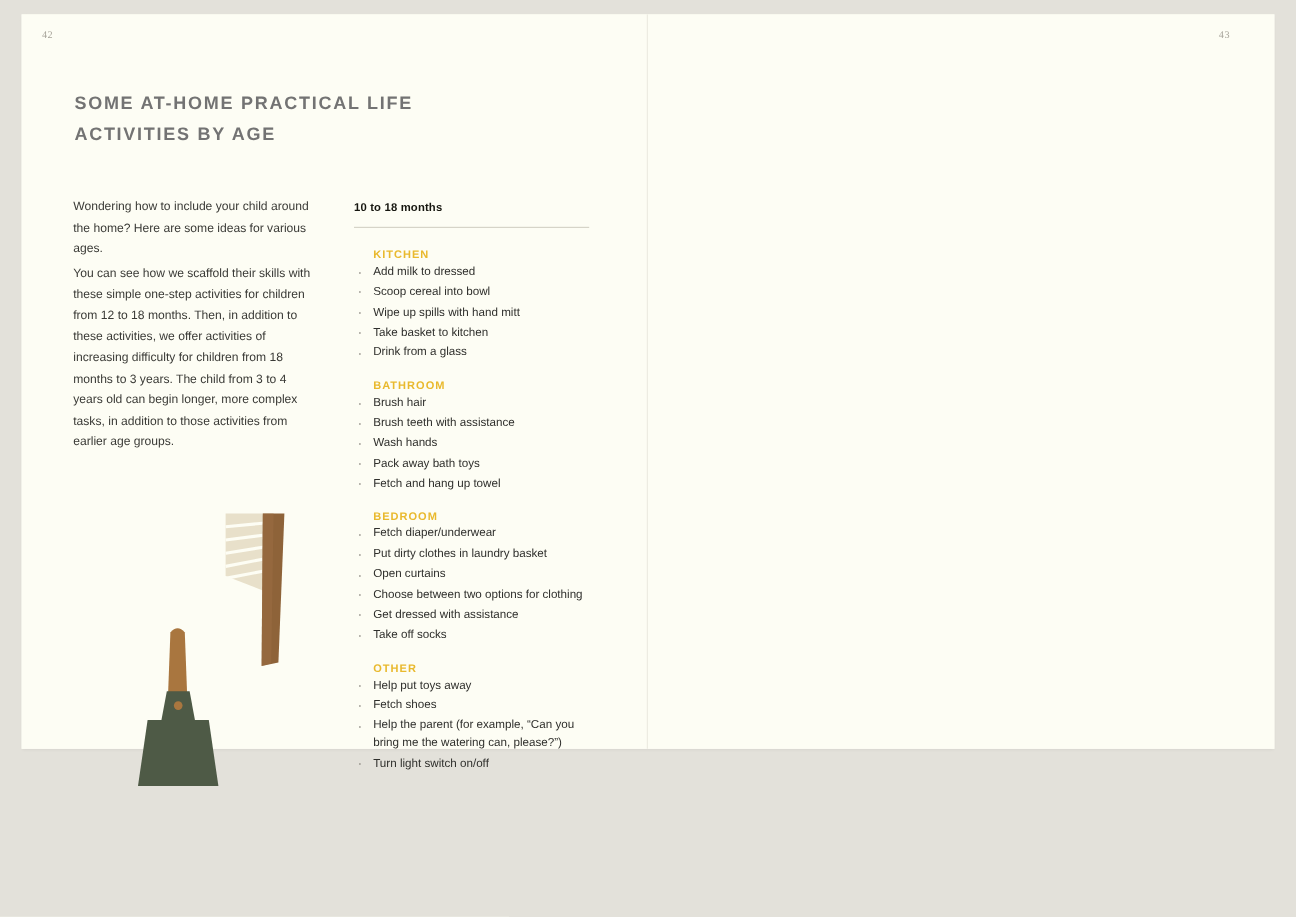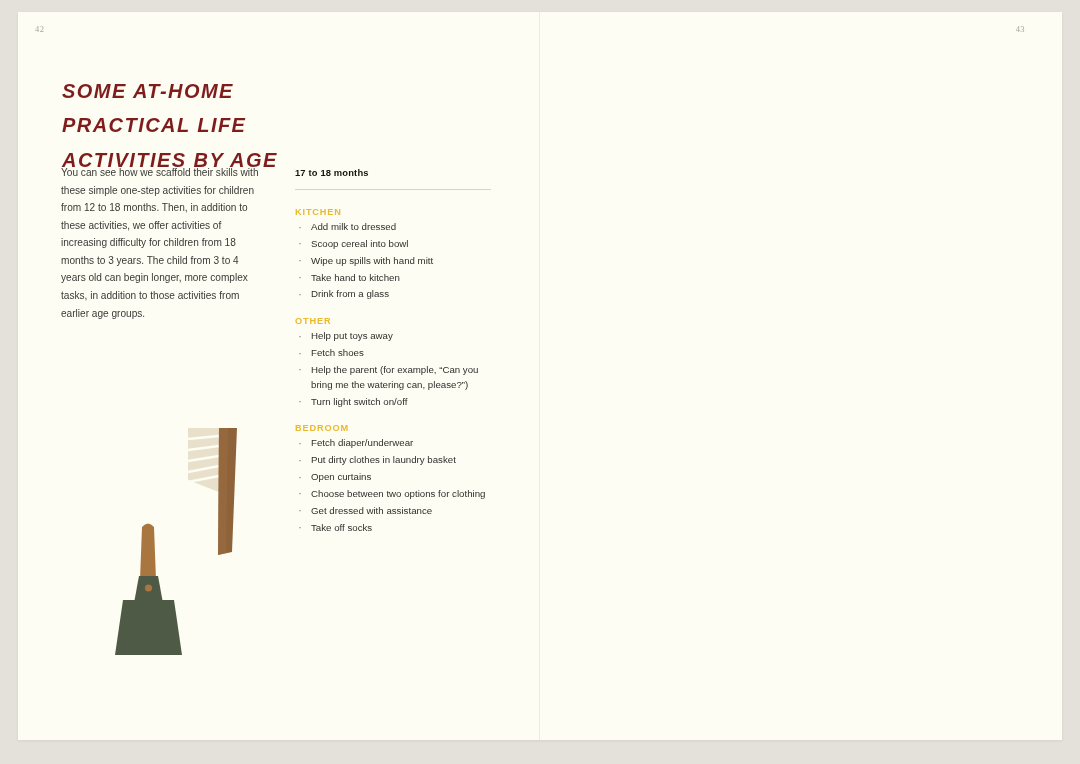--- a/index.html
+++ b/index.html
@@ -14,21 +14,21 @@
     background: #e3e1da;
     font-family: "Liberation Sans", sans-serif;
     -webkit-font-smoothing: antialiased;
   }
 
   .spread {
     position: absolute;
     left: 18px;
     top: 12px;
     width: 1044px;
-    height: 728px;
+    height: 612px;
     display: flex;
     background: #fdfdf4;
     box-shadow: 0 1px 3px rgba(0,0,0,0.07);
   }
 
   .page {
     position: relative;
     height: 100%;
     background: #fdfdf4;
   }
@@ -45,27 +45,26 @@
   }
   .folio-left  { left: 17px; }
   .folio-right { right: 37px; }
 
   
   .chapter-title {
     position: absolute;
     left: 44px;
     top: 62px;
     width: 300px;
-    font-size: 20px;
+    font-size: 15px;
     font-weight: bold;
     letter-spacing: 1.45px;
     line-height: 1.72;
-    color: #7f1d1d;
+    color: #737373;
     text-transform: uppercase;
-    font-style: italic;
   }
 
   .intro {
     position: absolute;
     left: 43px;
     top: 152px;
     width: 200px;
     font-size: 10.1px;
     line-height: 1.74;
     color: #3a3a36;
@@ -103,20 +102,21 @@
     margin-bottom: 17px;
   }
 
   .sec-title {
     font-size: 9.2px;
     font-weight: bold;
     letter-spacing: 0.85px;
     color: #e9b92e;
     text-transform: uppercase;
     margin-bottom: 3px;
+    margin-left: 16px;
   }
   .sec + .sec { margin-top: 14px; }
 
   ul.items { list-style: none; }
   ul.items li {
     position: relative;
     padding-left: 16px;
     line-height: 1.53;
     margin-top: 2px;
     color: #2f2f2c;
@@ -136,20 +136,21 @@
 
 <div class="spread">
 
   <div class="page page-left">
 
     <div class="folio folio-left">42</div>
 
     <h1 class="chapter-title">SOME AT-HOME PRACTICAL LIFE ACTIVITIES BY AGE</h1>
 
     <div class="intro">
+      <p>Wondering how to include your child around the home? Here are some ideas for various ages.</p>
       <p>You can see how we scaffold their skills with these simple one-step activities for children from 12 to 18 months. Then, in addition to these activities, we offer activities of increasing difficulty for children from 18 months to 3 years. The child from 3 to 4 years old can begin longer, more complex tasks, in addition to those activities from earlier age groups.</p>
     </div>
 
     <div class="illus">
       <svg width="150" height="240" viewBox="0 0 150 240">
 
         <g>
           <polygon points="82,8 113,8 113,72 82,60" fill="#e8e0ca"></polygon>
           <line x1="82" y1="19" x2="113" y2="16" stroke="#fdfdf4" stroke-width="2.6"></line>
           <line x1="82" y1="30" x2="113" y2="26" stroke="#fdfdf4" stroke-width="2.6"></line>
@@ -169,56 +170,66 @@
 
         <g>
           <polygon points="33,156 52,156 57,183 28,183" fill="#4e5a46"></polygon>
           <polygon points="17,180 68,180 76,235 9,235" fill="#4e5a46"></polygon>
           <circle cx="42.5" cy="168" r="3.6" fill="#a9763f"></circle>
         </g>
       </svg>
     </div>
 
     <div class="col col-1">
-      <div class="col-head">17 to 18 months</div>
+      <div class="col-head">10 to 18 months</div>
       <div class="col-rule"></div>
 
       <div class="sec">
         <div class="sec-title">KITCHEN</div>
         <ul class="items">
           <li>Add milk to dressed</li>
           <li>Scoop cereal into bowl</li>
           <li>Wipe up spills with hand mitt</li>
-          <li>Take hand to kitchen</li>
+          <li>Take basket to kitchen</li>
           <li>Drink from a glass</li>
         </ul>
       </div>
 
-
-      <div class="sec">
-        <div class="sec-title">OTHER</div>
-        <ul class="items">
-          <li>Help put toys away</li>
-          <li>Fetch shoes</li>
-          <li>Help the parent (for example, “Can you bring me the watering can, please?”)</li>
-          <li>Turn light switch on/off</li>
+      <div class="sec">
+        <div class="sec-title">BATHROOM</div>
+        <ul class="items">
+          <li>Brush hair</li>
+          <li>Brush teeth with assistance</li>
+          <li>Wash hands</li>
+          <li>Pack away bath toys</li>
+          <li>Fetch and hang up towel</li>
         </ul>
       </div>
 
       <div class="sec">
         <div class="sec-title">BEDROOM</div>
         <ul class="items">
           <li>Fetch diaper/underwear</li>
           <li>Put dirty clothes in laundry basket</li>
           <li>Open curtains</li>
           <li>Choose between two options for clothing</li>
           <li>Get dressed with assistance</li>
           <li>Take off socks</li>
         </ul>
       </div>
+
+      <div class="sec">
+        <div class="sec-title">OTHER</div>
+        <ul class="items">
+          <li>Help put toys away</li>
+          <li>Fetch shoes</li>
+          <li>Help the parent (for example, “Can you bring me the watering can, please?”)</li>
+          <li>Turn light switch on/off</li>
+        </ul>
+      </div>
     </div>
   </div>
 
   <div class="page page-right">
 
     <div class="folio folio-right">43</div>
 
   </div>
 </div>
 

